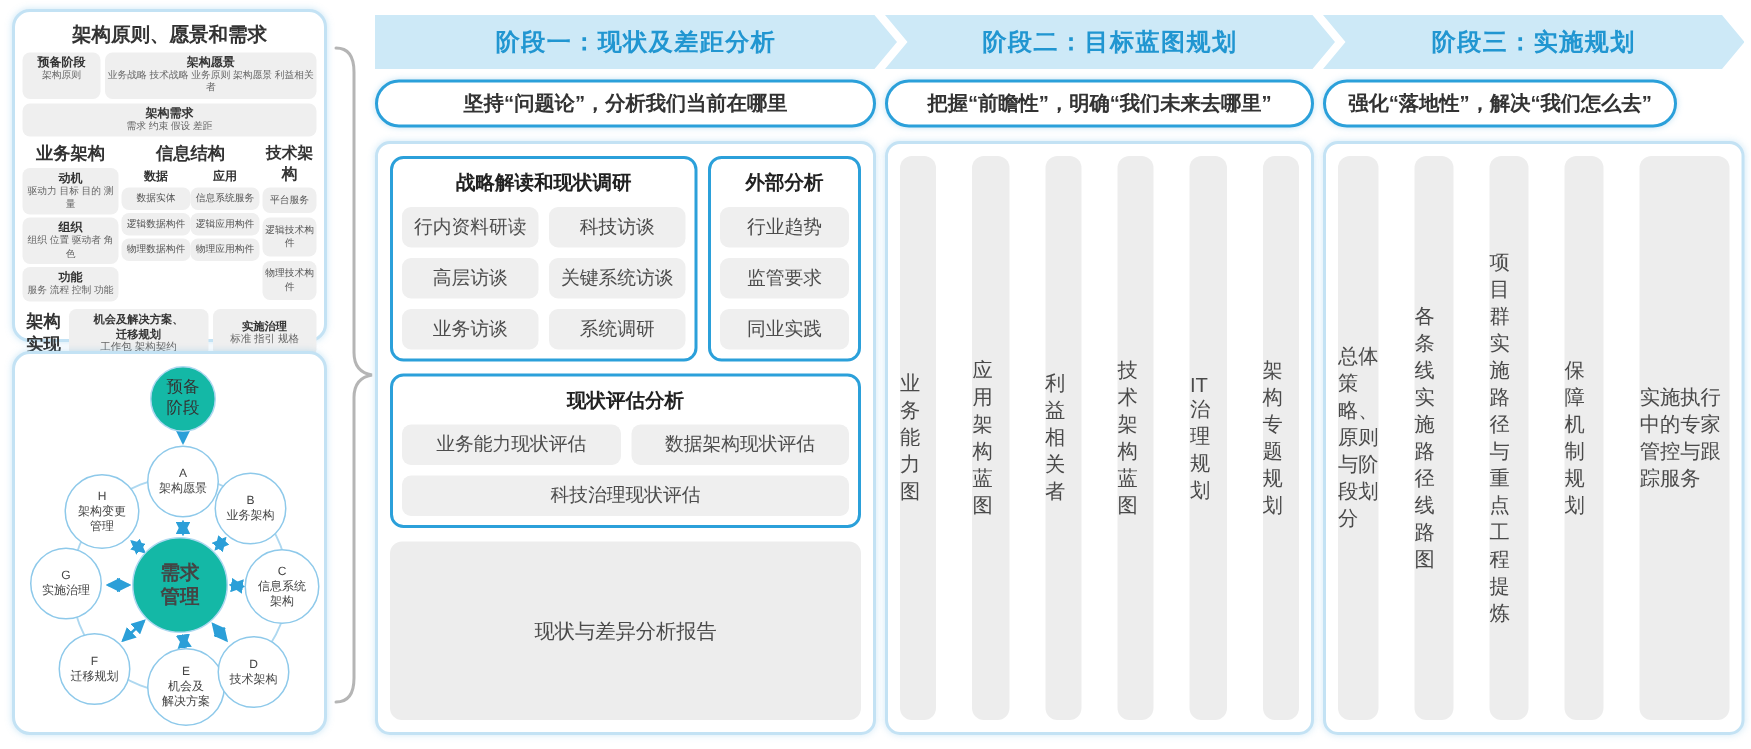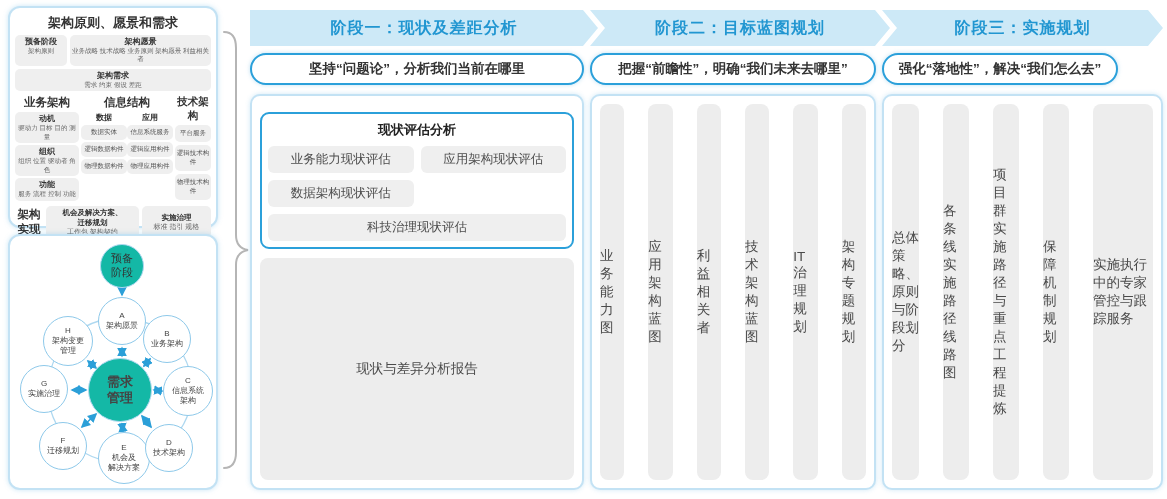--- a/index.html
+++ b/index.html
@@ -199,25 +199,45 @@
 管理</div>
   </div>
 
   <svg class="bracesvg" width="34" height="499" viewBox="0 0 34 499">
     <path d="M6,32 Q18,32 18,48 L18,235 Q18,248 30,250 Q18,252 18,265 L18,452 Q18,468 6,468" fill="none" stroke="#b5b5b5" stroke-width="2" stroke-linecap="round"></path>
   </svg>
 
   <div class="ph-header clip-first" style="left:250px;width:348px;">阶段一：现状及差距分析</div>
   <div class="ph-sub" style="left:250px;width:334px;">坚持“问题论”，分析我们当前在哪里</div>
   <div class="ph-body" style="left:250px;width:334px;">
+    <div style="display:flex;gap:7px;">
+      <div class="bluegrp" style="flex:2.2;">
+        <div class="grp-title">战略解读和现状调研</div>
+        <div class="grid2">
+          <div class="gitem">行内资料研读</div>
+          <div class="gitem">科技访谈</div>
+          <div class="gitem">高层访谈</div>
+          <div class="gitem">关键系统访谈</div>
+          <div class="gitem">业务访谈</div>
+          <div class="gitem">系统调研</div>
+        </div>
+      </div>
+      <div class="bluegrp" style="flex:1;">
+        <div class="grp-title">外部分析</div>
+        <div class="stack">
+          <div class="gitem">行业趋势</div>
+          <div class="gitem">监管要求</div>
+          <div class="gitem">同业实践</div>
+        </div>
+      </div>
+    </div>
     <div class="bluegrp" style="margin-top:8px;">
       <div class="grp-title">现状评估分析</div>
       <div class="grid2">
         <div class="gitem">业务能力现状评估</div>
-        <div class="gitem">应用架构现状评估</div>
         <div class="gitem">数据架构现状评估</div>
         <div class="gitem span2">科技治理现状评估</div>
       </div>
     </div>
     <div class="bigitem" style="margin-top:9px;flex:1;">现状与差异分析报告</div>
   </div>
 
   <div class="ph-header clip-mid" style="left:590px;width:300px;">阶段二：目标蓝图规划</div>
   <div class="ph-sub" style="left:590px;width:286px;">把握“前瞻性”，明确“我们未来去哪里”</div>
   <div class="ph-body" style="left:590px;width:286px;">

